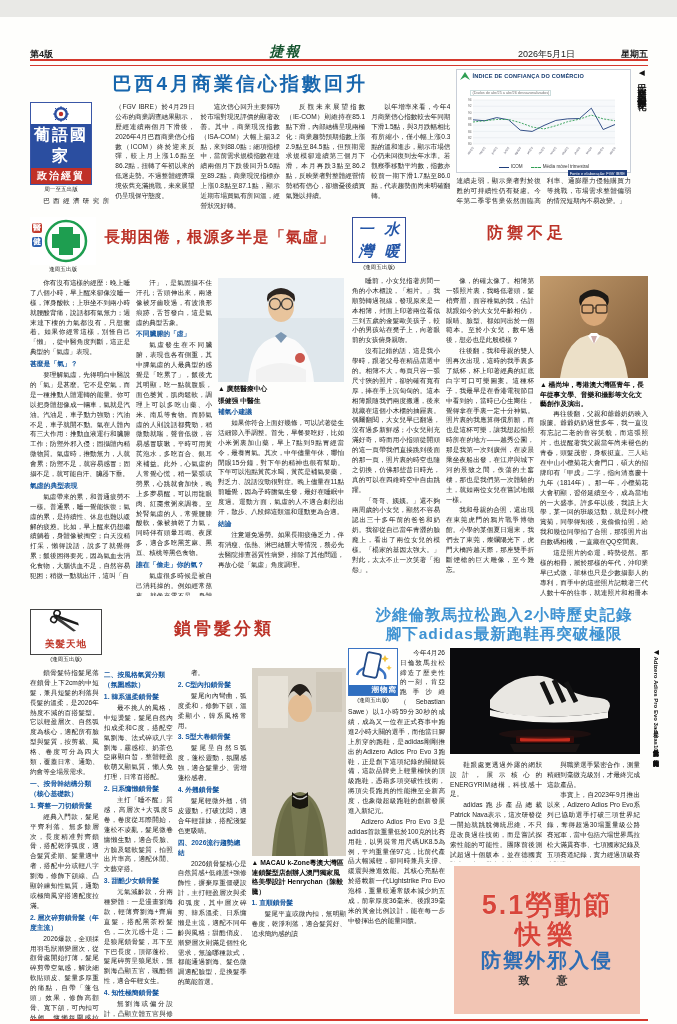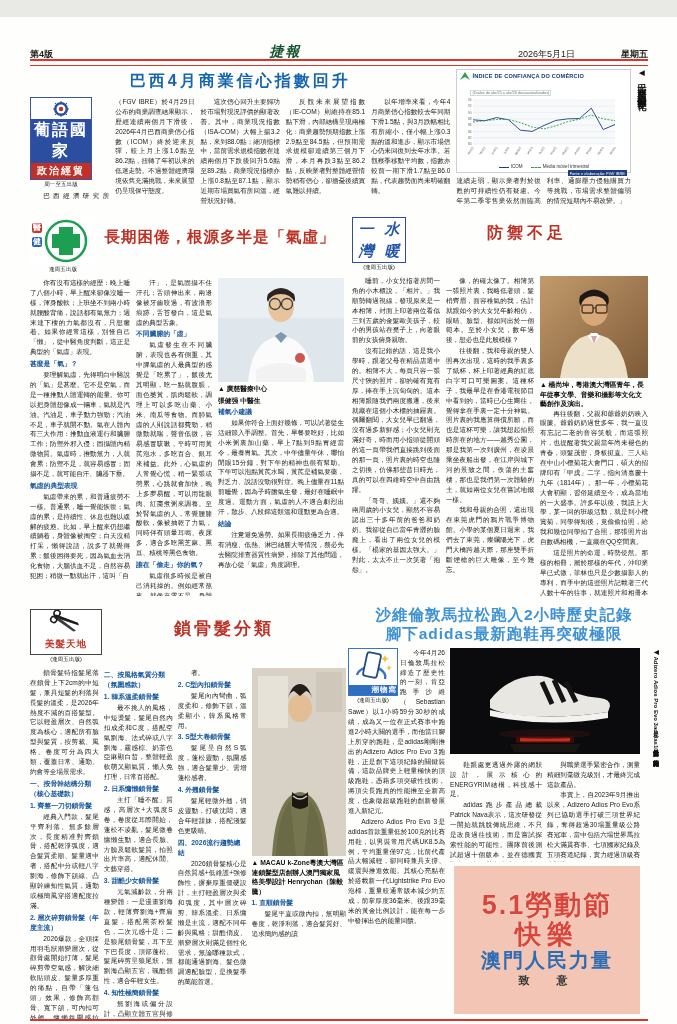--- a/index.html
+++ b/index.html
@@ -16,21 +16,21 @@
          border-top:2px solid #d5382d;border-bottom:1px solid #d5382d;}
   
   .bp{font-size:6.6px;line-height:1.5;text-align:justify;text-indent:2em;margin:0 0 1px;color:#222;}
   .bh{font-size:6.8px;font-weight:bold;color:#16579e;margin:2px 0 1px;}
   .col{overflow:hidden;}
   .cap{font-size:6.8px;font-weight:bold;color:#111;line-height:1.4;margin-top:2px;}
   .pub{font-size:5.6px;text-align:center;margin-top:1px;color:#222;}
   
   .brz{position:absolute;left:30px;top:52px;width:618px;height:144px;display:flex;}
   .brz-left{width:424px;}
-  .brz-hl{font-size:16px;font-weight:bold;color:#1766ad;text-align:center;letter-spacing:3px;margin:2px 0 5px;}
+  .brz-hl{font-size:19px;font-weight:bold;color:#1766ad;text-align:center;letter-spacing:3px;margin:2px 0 5px;}
   .brz-body{column-count:5;column-gap:6px;height:112px;}
   .brz-logo{float:left;width:62px;margin:0 3px 2px 0;}
   .brz-box{border:1.5px solid #3a57a7;background:#fff;}
   .brz-emb{display:block;margin:2px auto 1px;}
   .brz-t1{display:block;background:#2b4ea0;color:#fff;font-size:16px;font-weight:bold;text-align:center;letter-spacing:2px;padding:1px 0;}
   .brz-t2{display:block;background:#c03028;color:#fff;font-size:10px;font-weight:bold;text-align:center;letter-spacing:2px;padding:1px 0;}
   .brz-right{width:176px;margin-left:6px;}
   .chart-card{border:1px solid #c9cfd8;background:#fff;height:104px;padding:2px 3px;box-sizing:border-box;}
   .ct-row{display:flex;align-items:center;gap:2px;}
   .ct-title{font-size:5.6px;font-weight:bold;color:#143a6e;letter-spacing:.2px;}
@@ -410,20 +410,20 @@
           <p class="bp">鞋跟處更透過外露的網狀設計，展示核心的ENERGYRIM結構，科技感十足。</p>
           <p class="bp">adidas跑步產品總裁Patrick Nava表示，這次研發從一開始就跳脫傳統思維，不只是改良過往技術，而是嘗試探索性能的可能性。團隊前後測試超過十個版本，並在德國實驗室、肯亞與衣索比亞的高海拔訓練基地等地，</p>
         </div>
       <div class="trd-col3 col">
           <p class="bp">與職業選手緊密合作，測量精細到毫微克級別，才最終完成這款產品。</p>
           <p class="bp">事實上，自2023年9月推出以來，Adizero Adios Pro Evo系列已協助選手打破三項世界紀錄，奪得超過30場重量級公路賽冠軍，當中包括六場世界馬拉松大滿貫賽事、七項國家紀錄及五項賽道紀錄，實力經過頂級賽事驗證。</p>
         </div>
       <div class="labor">
         <div class="lb1">5.1勞動節</div>
         <div class="lb2">快樂</div>
-        <div class="lb3">澳門人民力量</div>
+        <div class="lb3">防禦外邪入侵</div>
         <div class="lb4">致　意</div>
       </div>
     </div>
   </div>
 
   <div class="rrule foot-rule"></div>
 </div>
 
 </body></html>

